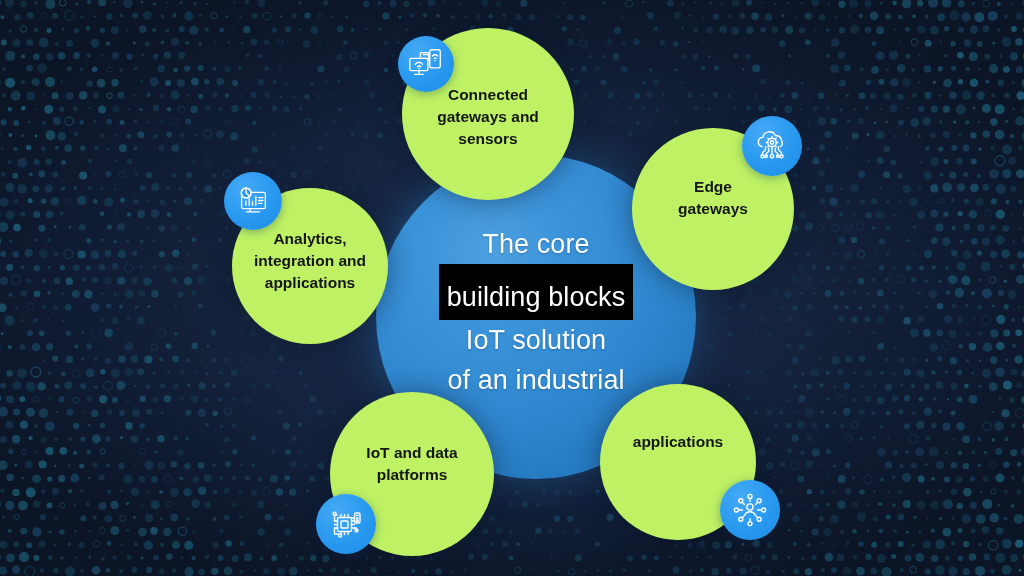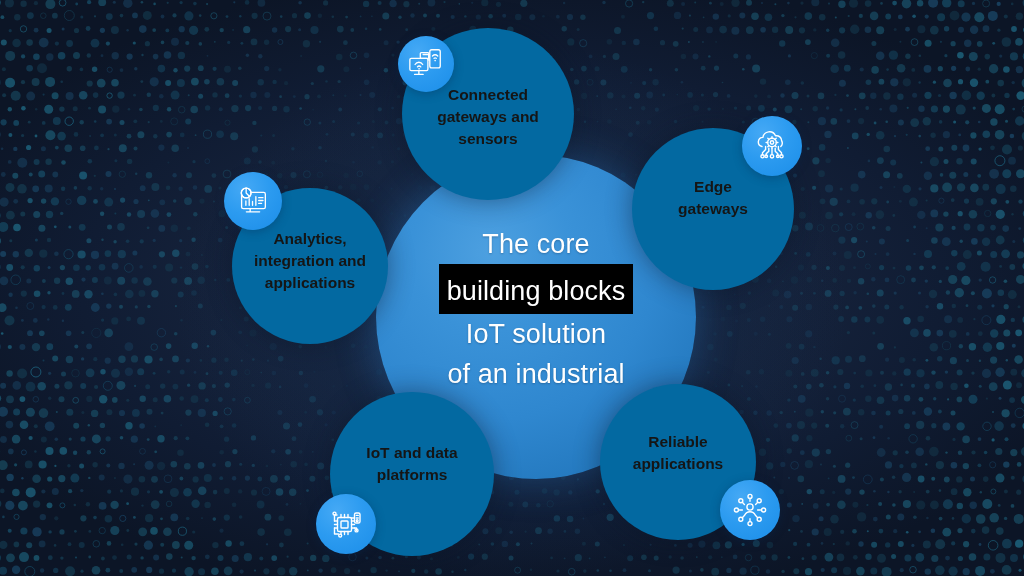--- a/index.html
+++ b/index.html
@@ -75,30 +75,30 @@
     text-shadow: 0 1px 2px rgba(8,30,55,0.28);
   }
   .core-text .line {
     display: block;
     white-space: nowrap;
   }
   .core-text .hl {
     display: inline-block;
     background: #000000;
     color: #ffffff;
-    padding: 7px 8px 3px 8px;
+    padding: 13px 8px 3px 8px;
     font-weight: 400;
     text-shadow: none;
   }
 
   
   .bubble {
     position: absolute;
     border-radius: 50%;
-    background: #0369a1;
+    background: #bef264;
     box-shadow: 0 0 26px rgba(10,20,38,0.45);
   }
   .bubble-label {
     position: absolute;
     left: 0;
     width: 100%;
     text-align: center;
     color: #151515;
     font-size: 15.5px;
     line-height: 22px;
@@ -2815,21 +2815,20 @@
       <circle cx="20" cy="30.3" r="1.7"></circle>
       <circle cx="10.5" cy="30.3" r="1.6"></circle>
       <circle cx="29.5" cy="30.3" r="1.6"></circle>
       <circle cx="14.2" cy="30.3" r="1.3"></circle>
       <circle cx="25.8" cy="30.3" r="1.3"></circle>
     </svg>
   </div>
 
   <div class="bubble b-reliable">
     <div class="bubble-label">
-      <div>Reliable</div>
       <div>applications</div>
     </div>
   </div>
   <div class="icon-badge ib-reliable">
     <svg width="40" height="40" viewBox="0 0 40 40" fill="none" stroke="#ffffff" stroke-width="1.4" stroke-linecap="round" stroke-linejoin="round">
       <circle cx="20" cy="17" r="3.1"></circle>
       <path d="M14.6 25.2a6 6 0 0 1 10.8 0"></path>
       <path d="M20 8.2v3M20 28.8v3M9.4 20h3M27.6 20h3M12.3 12.3l2.1 2.1M25.6 25.6l2.1 2.1M27.7 12.3l-2.1 2.1M14.4 25.6l-2.1 2.1"></path>
       <circle cx="20" cy="6.4" r="2"></circle>
       <circle cx="20" cy="33.6" r="2"></circle>

